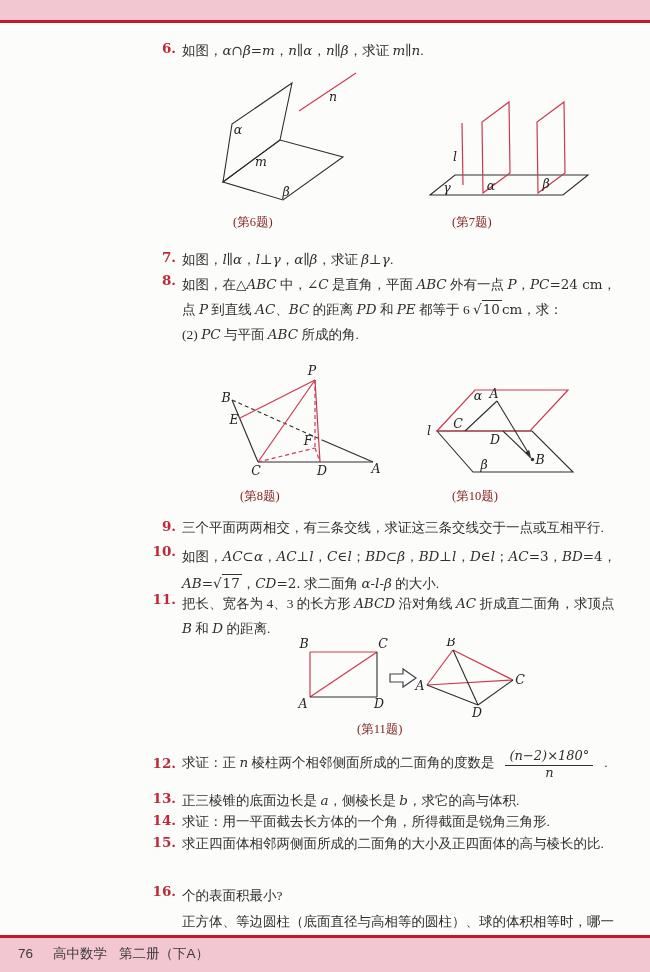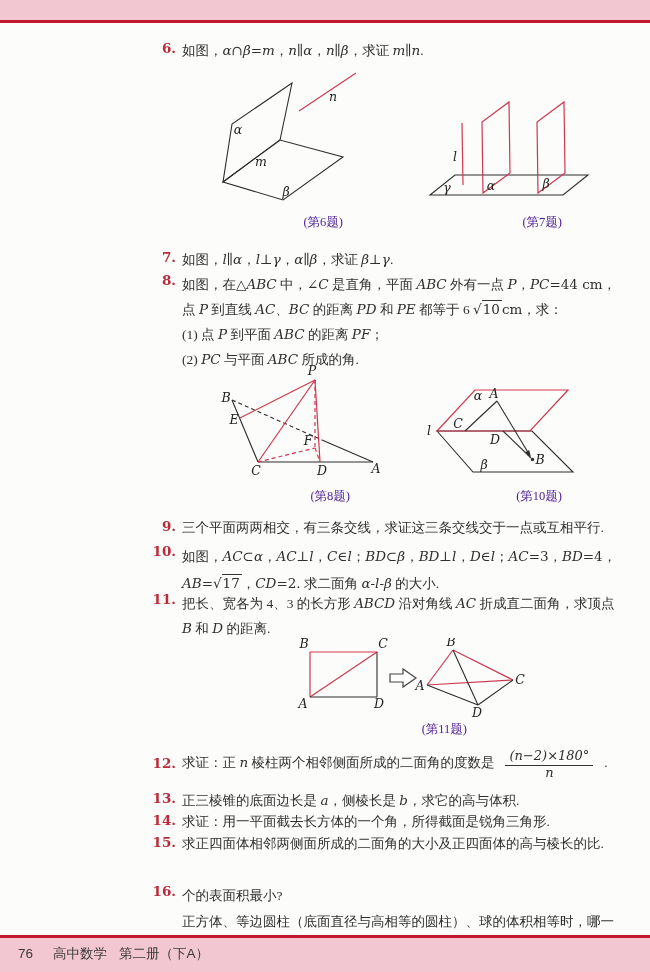--- a/index.html
+++ b/index.html
@@ -22,21 +22,21 @@
   .cn{font-family:"Liberation Serif","DejaVu Serif",serif;}
   .it{font-family:"DejaVu Serif",serif;font-style:italic;margin-top:29px;}
   .rm{font-family:"DejaVu Serif",serif;}
   .sqrt{font-family:"DejaVu Serif",serif;white-space:nowrap;}
   .sqrt .rad{border-top:1px solid #333;padding:0 2px 0 1px;}
   .frac{display:inline-block;vertical-align:-10px;text-align:center;margin:0 11px;
         font-family:"DejaVu Serif",serif;font-size:13px;line-height:1.15;}
   .frac .fnum{display:block;padding:0 4px 1px;border-bottom:1px solid #333;font-style:italic;}
   .frac .fden{display:block;font-style:italic;}
   .fig{position:absolute;}
-  .fig-caption{position:absolute;width:110px;text-align:right;font-size:12.5px;color:#4c1d95;
+  .fig-caption{position:absolute;width:110px;text-align:left;font-size:12.5px;color:#7f1d1d;
                font-family:"Liberation Serif","DejaVu Serif",serif;}
   .bk{fill:none;stroke:#2d2d2d;stroke-width:1.1;}
   .rd{fill:none;stroke:#cd3850;stroke-width:1.2;}
   .dsh{stroke-dasharray:4,3;}
   svg text{font-size:12.5px;fill:#222;font-family:"DejaVu Serif",serif;font-style:italic;}
 </style>
 </head>
 <body>
 
 <div class="page">
@@ -74,23 +74,22 @@
     </svg>
   </div>
   <div class="fig-caption" style="left:452px;top:214px">(第7题)</div>
 
   <div class="problem" style="top:249px">
     <span class="pnum">7.</span>
     <div class="pline"><span class="cn">如图，</span><span class="it">l∥α</span><span class="cn">，</span><span class="it">l⊥γ</span><span class="cn">，</span><span class="it">α∥β</span><span class="cn">，求证 </span><span class="it">β⊥γ</span><span class="cn">.</span></div>
   </div>
   <div class="problem lh25" style="top:272px">
     <span class="pnum">8.</span>
-    <div class="pline"><span class="cn">如图，在</span><span class="it">△ABC</span><span class="cn"> 中，</span><span class="it">∠C</span><span class="cn"> 是直角，平面 </span><span class="it">ABC</span><span class="cn"> 外有一点 </span><span class="it">P</span><span class="cn">，</span><span class="it">PC</span><span class="rm">=44 cm，</span></div>
+    <div class="pline"><span class="cn">如图，在</span><span class="it">△ABC</span><span class="cn"> 中，</span><span class="it">∠C</span><span class="cn"> 是直角，平面 </span><span class="it">ABC</span><span class="cn"> 外有一点 </span><span class="it">P</span><span class="cn">，</span><span class="it">PC</span><span class="rm">=24 cm，</span></div>
     <div class="pline"><span class="cn">点 </span><span class="it">P</span><span class="cn"> 到直线 </span><span class="it">AC</span><span class="cn">、</span><span class="it">BC</span><span class="cn"> 的距离 </span><span class="it">PD</span><span class="cn"> 和 </span><span class="it">PE</span><span class="cn"> 都等于 6 </span><span class="sqrt"><span>√</span><span class="rad">10</span></span><span class="rm">cm</span><span class="cn">，求：</span></div>
-    <div class="pline"><span class="cn">(1) 点 </span><span class="it">P</span><span class="cn"> 到平面 </span><span class="it">ABC</span><span class="cn"> 的距离 </span><span class="it">PF</span><span class="cn">；</span></div>
     <div class="pline"><span class="cn">(2) </span><span class="it">PC</span><span class="cn"> 与平面 </span><span class="it">ABC</span><span class="cn"> 所成的角.</span></div>
   </div>
 
   <div class="fig" style="left:190px;top:365px">
     <svg width="200" height="115" viewBox="0 0 200 115">
       <line class="bk" x1="42" y1="35" x2="68" y2="97"></line>
       <line class="bk" x1="68" y1="97" x2="183" y2="97"></line>
       <line class="bk dsh" x1="42" y1="35" x2="132" y2="75"></line>
       <line class="bk" x1="132" y1="75" x2="183" y2="97"></line>
       <line class="rd" x1="125" y1="15" x2="50" y2="53"></line>

